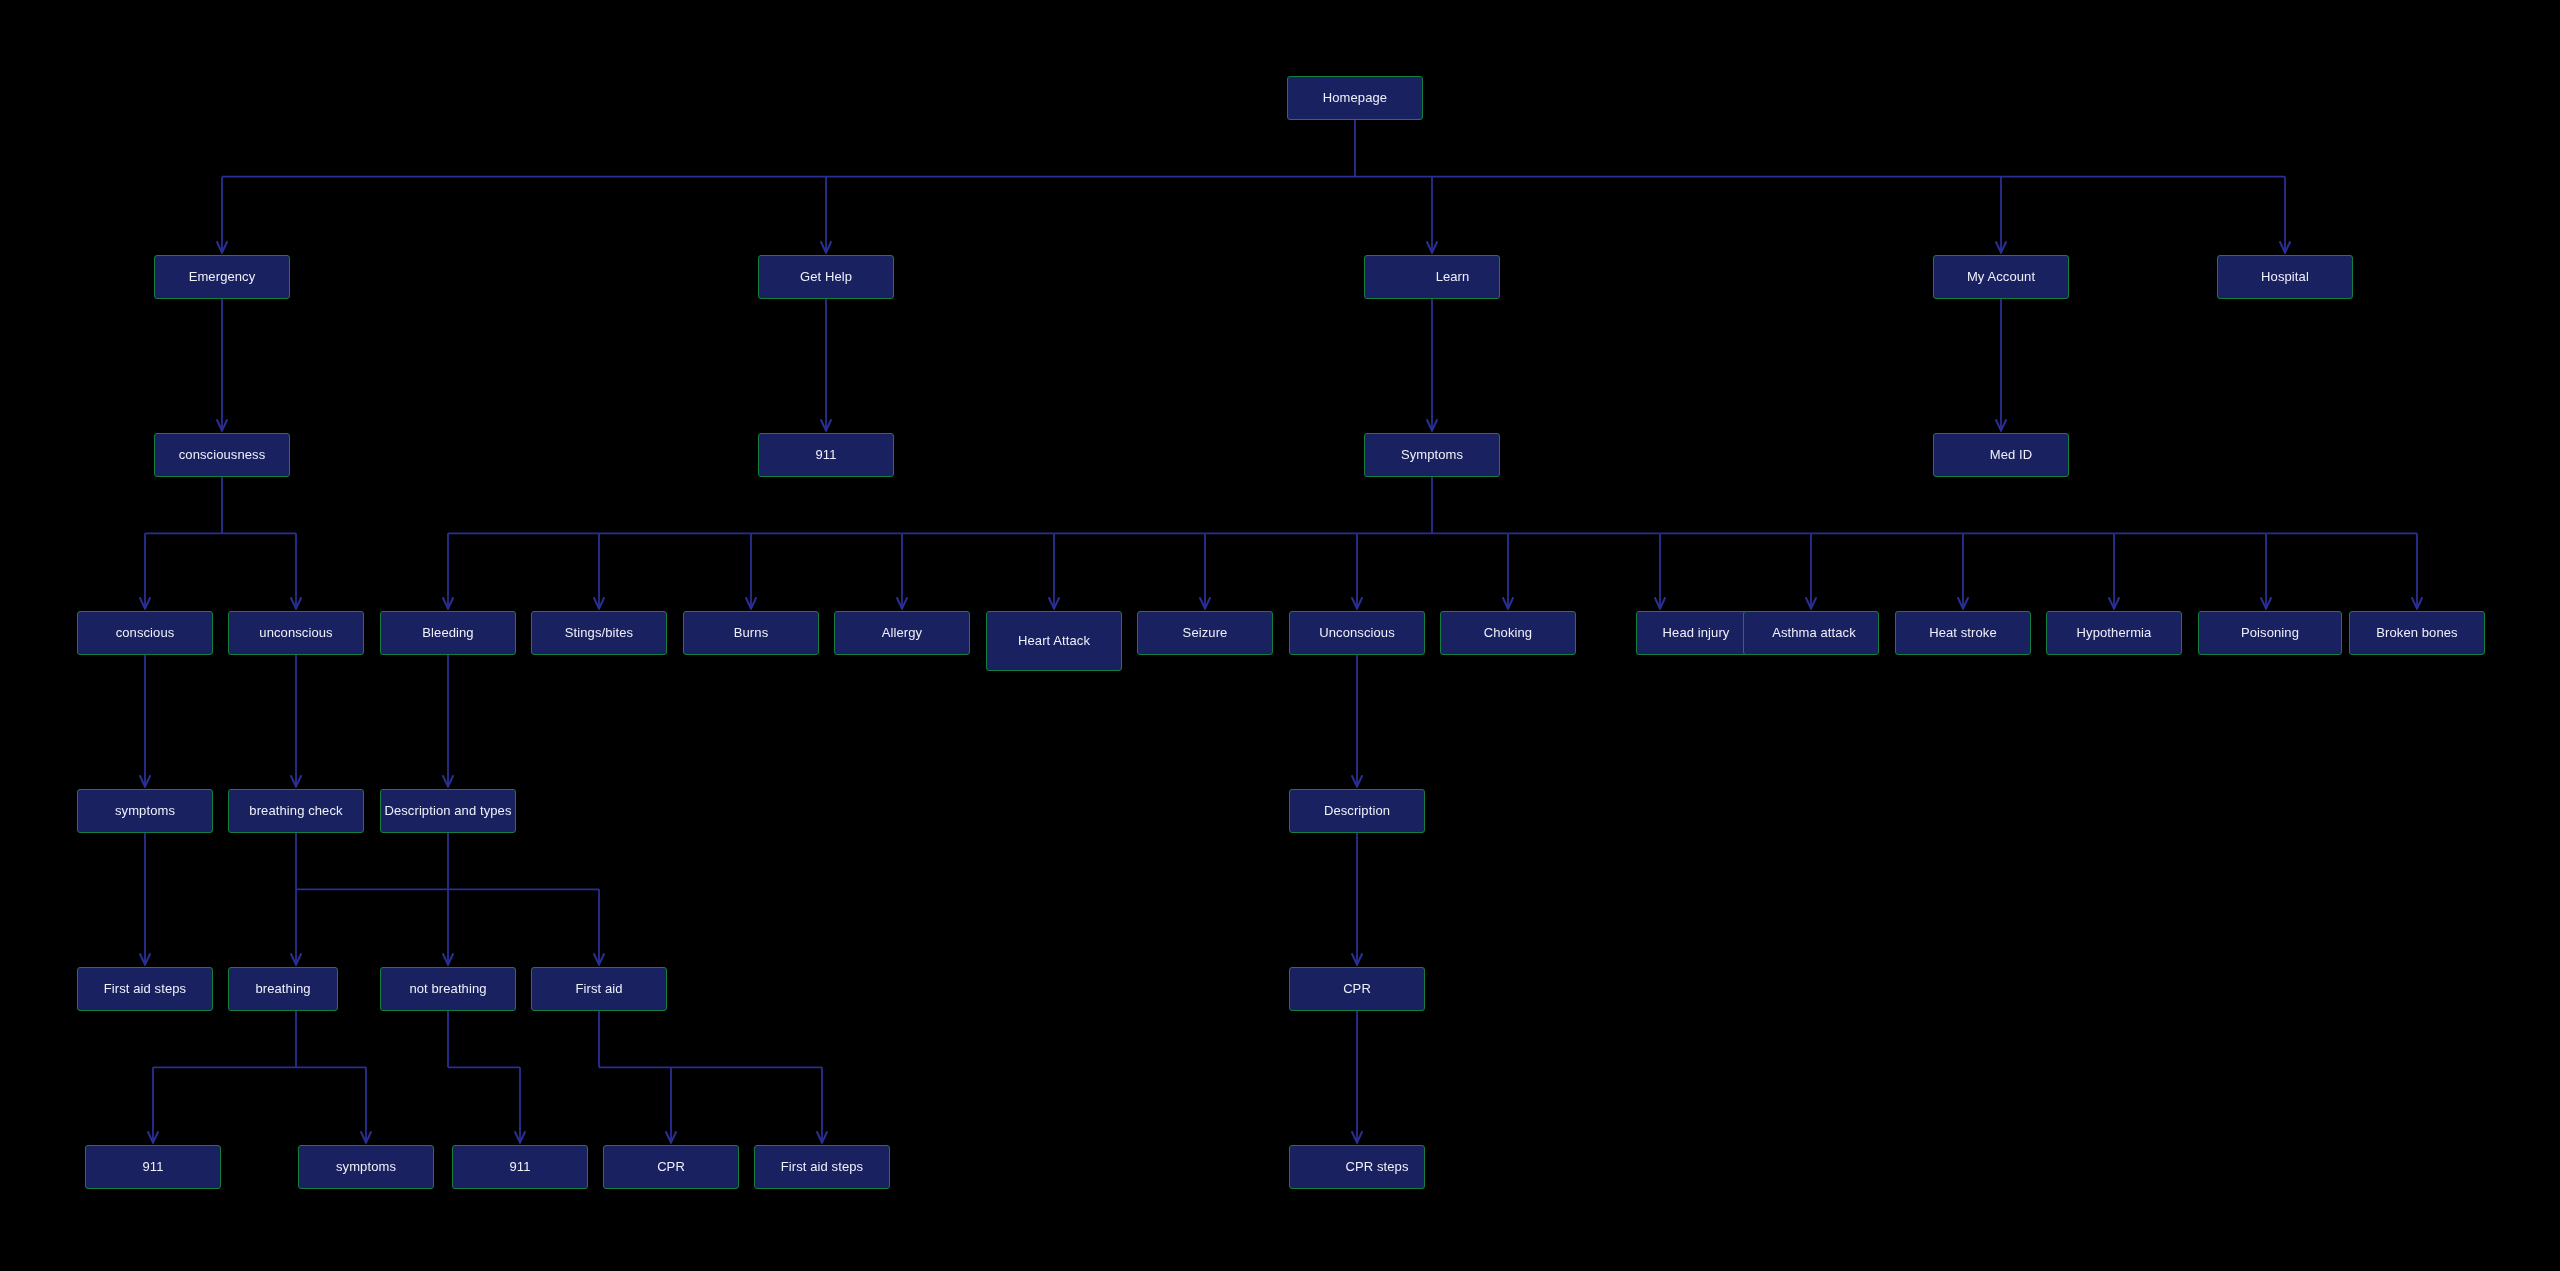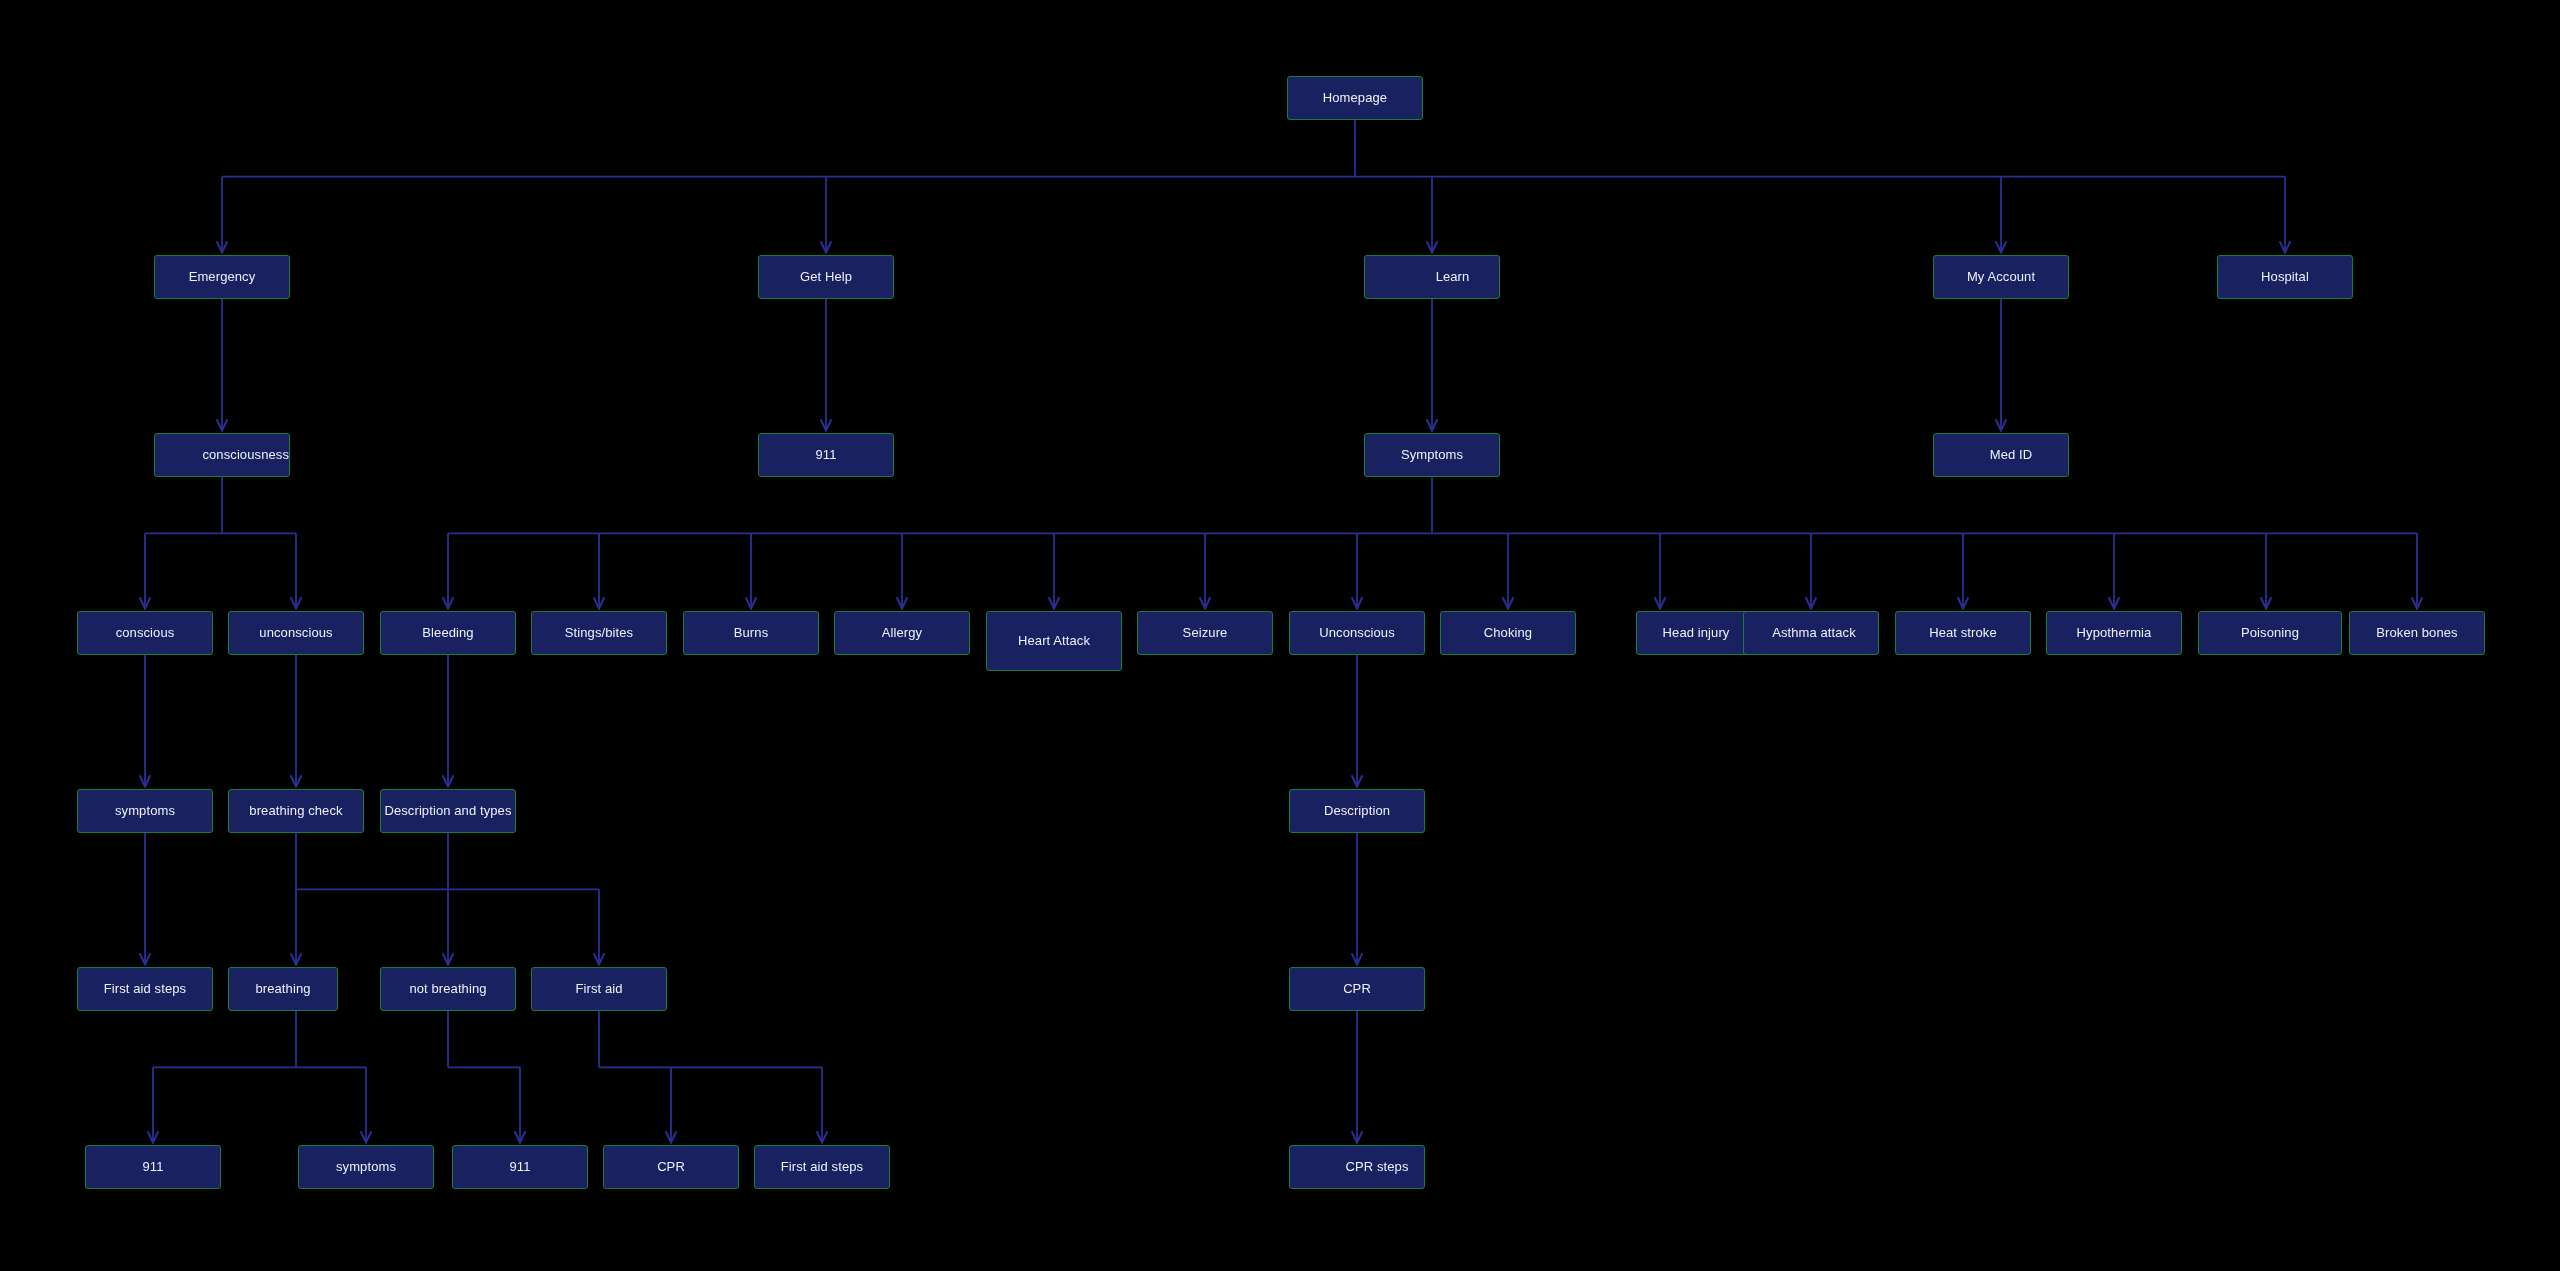--- a/index.html
+++ b/index.html
@@ -123,21 +123,21 @@
       </div>
       <div class="node" style="left: 1364px; top: 255px; width: 136px; height: 44px; padding-left: 41px;">
         <span class="node-label">Learn</span>
       </div>
       <div class="node" style="left: 1933px; top: 255px; width: 136px; height: 44px;">
         <span class="node-label">My Account</span>
       </div>
       <div class="node" style="left: 2217px; top: 255px; width: 136px; height: 44px;">
         <span class="node-label">Hospital</span>
       </div>
-      <div class="node" style="left: 154px; top: 433px; width: 136px; height: 44px; justify-content: flex-end;">
+      <div class="node" style="left: 154px; top: 433px; width: 136px; height: 44px;">
         <span class="node-label">consciousness</span>
       </div>
       <div class="node" style="left: 758px; top: 433px; width: 136px; height: 44px;">
         <span class="node-label">911</span>
       </div>
       <div class="node" style="left: 1364px; top: 433px; width: 136px; height: 44px;">
         <span class="node-label">Symptoms</span>
       </div>
       <div class="node" style="left: 1933px; top: 433px; width: 136px; height: 44px; padding-left: 20px;">
         <span class="node-label">Med ID</span>

